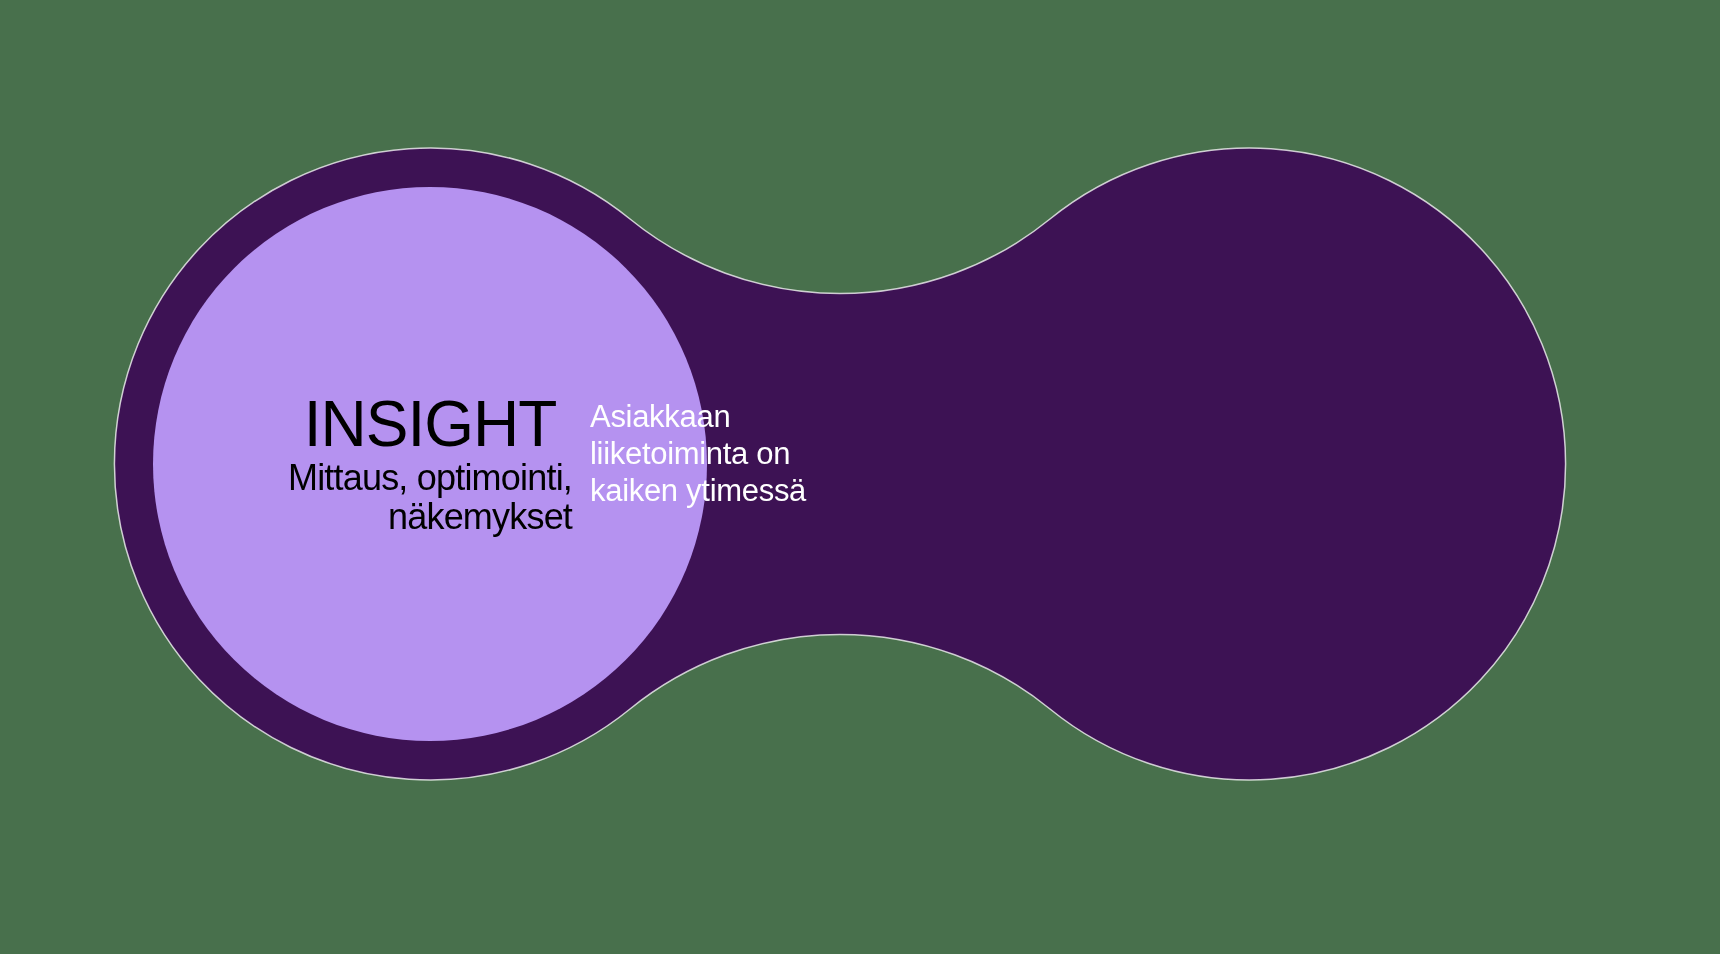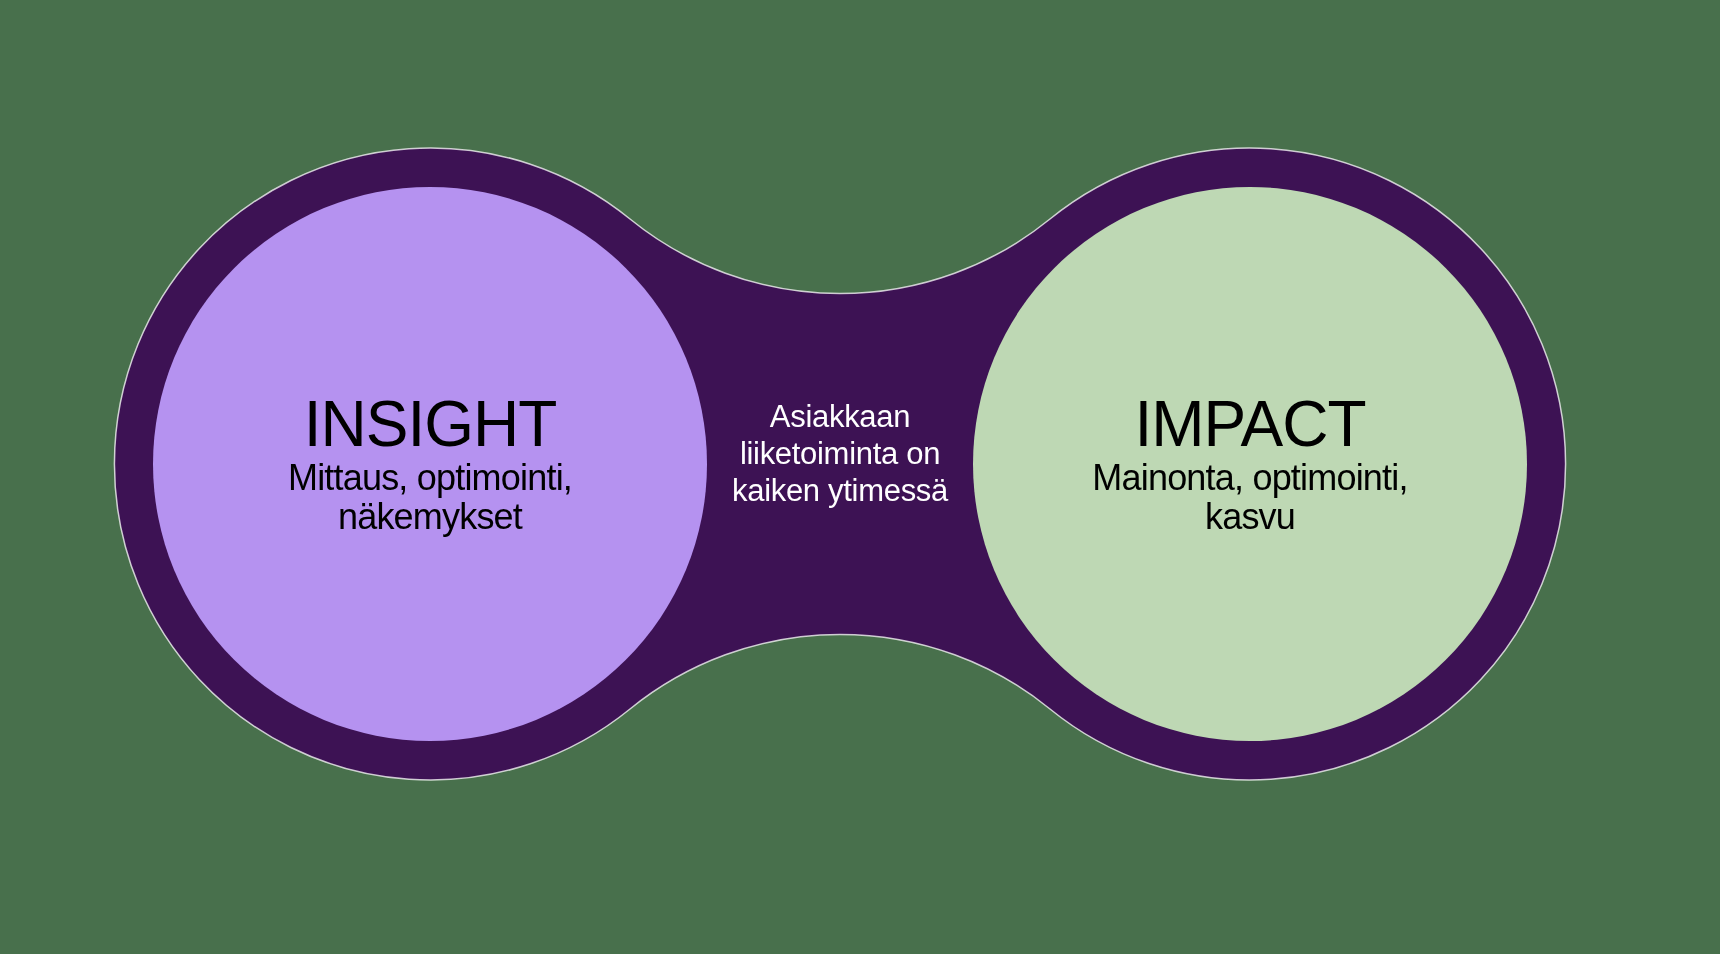--- a/index.html
+++ b/index.html
@@ -38,21 +38,21 @@
     position: absolute;
     width: 554px;
     height: 554px;
     top: 187px;
     border-radius: 50%;
     display: flex;
     flex-direction: column;
     align-items: center;
     justify-content: center;
     gap: 2px;
-    text-align: center;
+    text-align: right;
     color: var(--circle-text, #000000);
   }
   .inner-circle.insight {
     left: 153px;
     background: var(--insight-circle, #b592f0);
   }
   .inner-circle.impact {
     left: 973px;
     background: var(--impact-circle, #bed8b4);
   }
@@ -68,21 +68,20 @@
     line-height: 39px;
     font-weight: 500;
     letter-spacing: -0.8px;
     white-space: pre-line;
   }
   .center-message {
     position: absolute;
     left: 590px;
     top: 398px;
     width: 500px;
-    text-align: center;
     color: var(--center-text, #ffffff);
     font-size: 31px;
     line-height: 37px;
     font-weight: 500;
     letter-spacing: -0.3px;
     white-space: pre-line;
   }
 </style>
 </head>
 <body>
@@ -97,23 +96,18 @@
              A 316 316 0 1 1 630 219
              Z"></path>
   </svg>
 
   <div class="inner-circle insight">
     <div class="circle-title">INSIGHT</div>
     <div class="circle-subtitle">Mittaus, optimointi,
 näkemykset</div>
   </div>
 
-  <div class="inner-circle impact">
-    <div class="circle-title">IMPACT</div>
-    <div class="circle-subtitle">Mainonta, optimointi,
-kasvu</div>
-  </div>
 
   <div class="center-message">Asiakkaan
 liiketoiminta on
 kaiken ytimessä</div>
 
 </div>
 
 </body></html>

